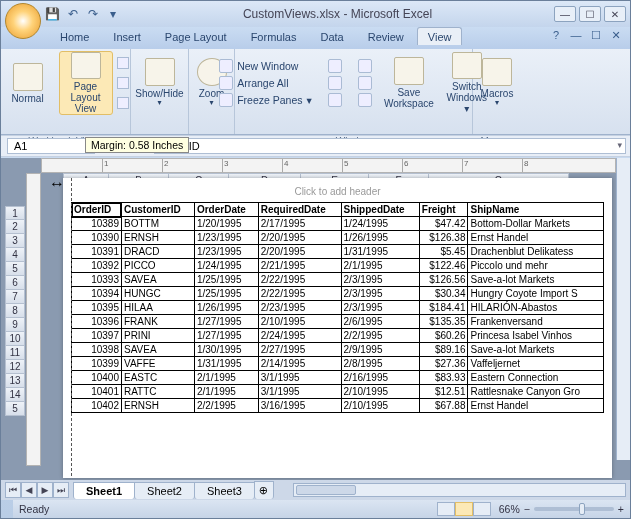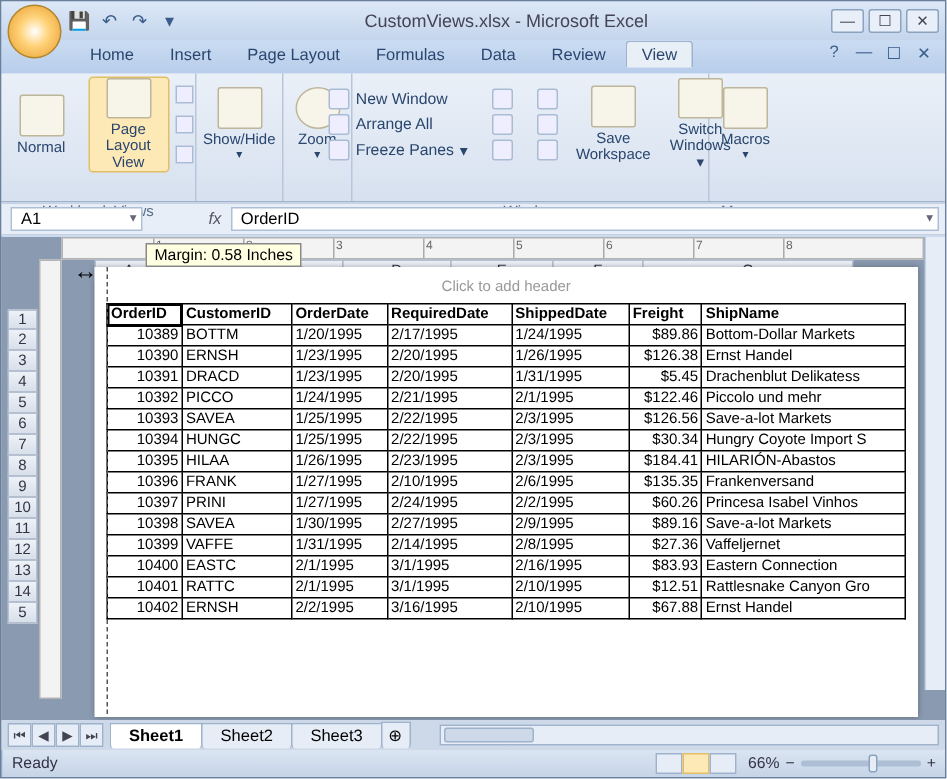--- a/index.html
+++ b/index.html
@@ -26,21 +26,21 @@
   .bigbtn .bicon { width:30px; height:28px; margin-bottom:2px; background:#f7f4ea; border:1px solid #bdb69a; border-radius:2px;}
   .smallstack { display:flex; flex-direction:column; gap:1px;}
   .smallbtn { display:flex; align-items:center; gap:4px; font-size:10.5px; color:#2a466e; padding:1px 4px; white-space:nowrap;}
   .smallbtn .sicon{width:14px;height:14px;background:#eef;border:1px solid #aabbd4;border-radius:2px;}
   .formula-row { height:22px; background:#e8eef7; border-top:1px solid #c5d1e2; border-bottom:1px solid #c5d1e2; display:flex; align-items:center; font-size:11px;justify-content:center;}
   .namebox { width:88px; border:1px solid #aebed4; background:#fff; margin:0 2px 0 6px; padding:1px 6px; position:relative;}
   .namebox:after{content:"▾"; position:absolute; right:3px; top:1px; font-size:9px; color:#667;}
   .fx { padding:0 6px; color:#556; font-style:italic;margin-left:36px;}
   .fbar { flex:1; border:1px solid #aebed4; background:#fff; padding:1px 6px; margin-right:4px; height:16px; position:relative;}
   .fbar:after{content:"▾"; position:absolute; right:3px; top:1px; font-size:9px; color:#667;}
-  .tooltip { position:absolute; top:161px; left:84px; background:#ffffe1; border:1px solid #888; font-size:10.5px; padding:1px 5px; z-index:50;margin-left:12px;}
+  .tooltip { position:absolute; top:136px; left:84px; background:#ffffe1; border:1px solid #888; font-size:10.5px; padding:1px 5px; z-index:50;}
   .sheet-area { position:absolute; top:157px; left:0; right:0; bottom:38px; background:#8a9ab0; }
   .ruler-h { position:absolute; top:0; left:40px; right:14px; height:15px; background:#f3f3f3; border:1px solid #b3b3b3;}
   .ruler-h .tick{position:absolute;top:0;bottom:0;border-left:1px solid #aaa;font-size:8px;color:#666;padding-left:1px;}
   .ruler-v { position:absolute; top:15px; left:25px; width:15px; bottom:14px; background:#f3f3f3; border:1px solid #b3b3b3;}
   .rowhdrs { position:absolute; top:48px; left:4px; width:20px;}
   .rowhdrs div{height:14px;font-size:10px;color:#334;background:linear-gradient(#eef2f8,#d7dfea);border:1px solid #b5c0d0;border-top:none;text-align:center;line-height:13px;}
   .rowhdrs div:first-child{border-top:1px solid #b5c0d0;}
   .page { position:absolute; top:20px; left:62px; right:18px; bottom:2px; background:#fff; box-shadow:0 0 4px rgba(0,0,0,.3);}
   .page-header { height:24px; text-align:center; font-size:10px; color:#999; padding-top:8px;}
   .colhdr { display:flex; position:absolute; top:15px; left:62px; right:18px;}
@@ -56,21 +56,21 @@
   .active-cell { outline:2px solid #000; outline-offset:-1px;}
   .margin-cursor{position:absolute;top:15px;left:48px;font-size:16px;color:#000;z-index:40;}
   .margin-line{position:absolute;top:34px;left:70px;bottom:2px;border-left:1px dashed #555;z-index:39;}
   .sheet-tabs{position:absolute;left:0;right:0;bottom:18px;height:20px;background:#cdd8e8;display:flex;align-items:center;font-size:11px;}
   .tab-nav{display:flex;gap:0;margin:0 4px;}
   .tab-nav div{width:16px;height:16px;border:1px solid #9fb2cc;background:#e6edf6;font-size:9px;display:flex;align-items:center;justify-content:center;color:#445;}
   .sheettab{padding:2px 12px;background:#e6edf6;border:1px solid #9fb2cc;border-bottom:none;border-radius:0 0 3px 3px;margin-right:-1px;}
   .sheettab.active{background:#fff;font-weight:bold;}
   .hscroll{flex:1;margin:0 4px 0 20px;height:14px;background:#e6edf6;border:1px solid #9fb2cc;position:relative;}
   .hscroll .thumb{position:absolute;left:2px;top:1px;width:60px;height:10px;background:#cdd8e8;border:1px solid #9fb2cc;border-radius:2px;}
-  .status{position:absolute;left:1px;right:0;bottom:0;height:18px;background:linear-gradient(#dbe5f2,#c6d4e7);display:flex;align-items:center;font-size:10.5px;color:#334;padding:0 6px;}
+  .status{position:absolute;left:12px;right:0;bottom:0;height:18px;background:linear-gradient(#dbe5f2,#c6d4e7);display:flex;align-items:center;font-size:10.5px;color:#334;padding:0 6px;}
   .status .spacer{flex:1;}
   .viewbtns{display:flex;gap:0;margin-right:8px;}
   .viewbtns div{width:18px;height:14px;border:1px solid #9fb2cc;background:#e6edf6;}
   .viewbtns div.active{background:#fce9b6;border-color:#e2be66;}
   .zoom{display:flex;align-items:center;gap:4px;}
   .zoom .slider{width:80px;height:4px;background:#aebed4;position:relative;border-radius:2px;}
   .zoom .slider .t{position:absolute;left:45px;top:-4px;width:6px;height:12px;background:#e6edf6;border:1px solid #8ca3bf;border-radius:2px;}
   .vscroll{position:absolute;top:157px;right:0;bottom:58px;width:14px;background:#e6edf6;border-left:1px solid #9fb2cc;}
 </style>
 </head>
@@ -265,21 +265,21 @@
               <th>ShipName</th>
             </tr>
           </thead>
         <tbody id="tbody">
             <tr>
               <td class="num">10389</td>
               <td>BOTTM</td>
               <td>1/20/1995</td>
               <td>2/17/1995</td>
               <td>1/24/1995</td>
-              <td class="num">$89.86</td>
+              <td class="num">$47.42</td>
               <td>Bottom-Dollar Markets</td>
             </tr>
             <tr>
               <td class="num">10390</td>
               <td>ERNSH</td>
               <td>1/23/1995</td>
               <td>2/20/1995</td>
               <td>1/26/1995</td>
               <td class="num">$126.38</td>
               <td>Ernst Handel</td>

